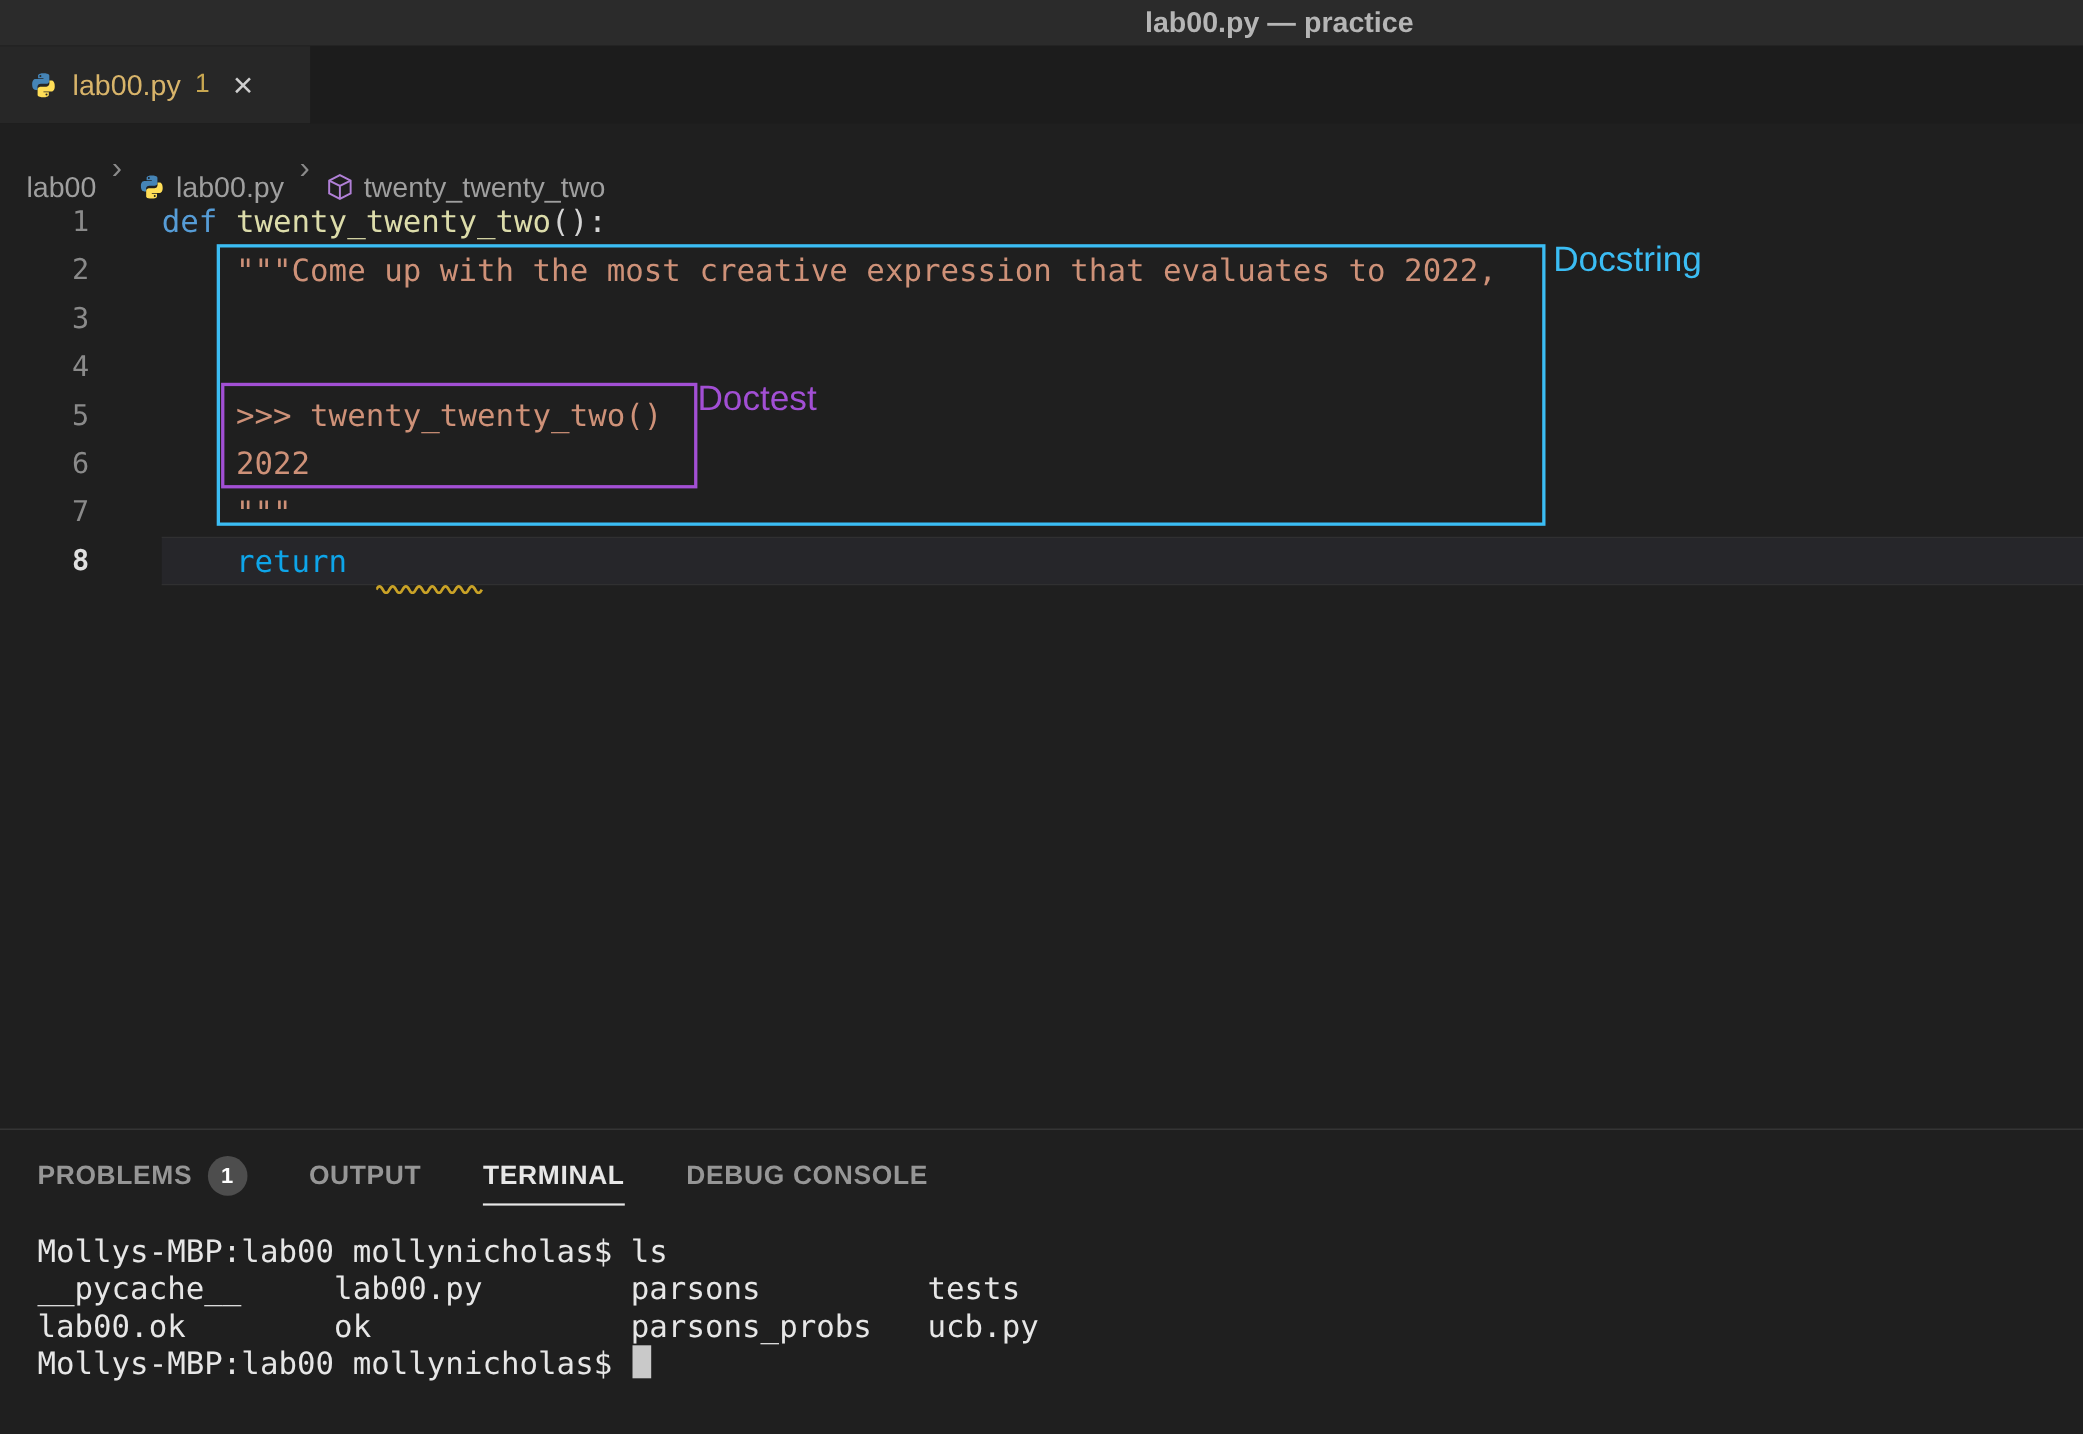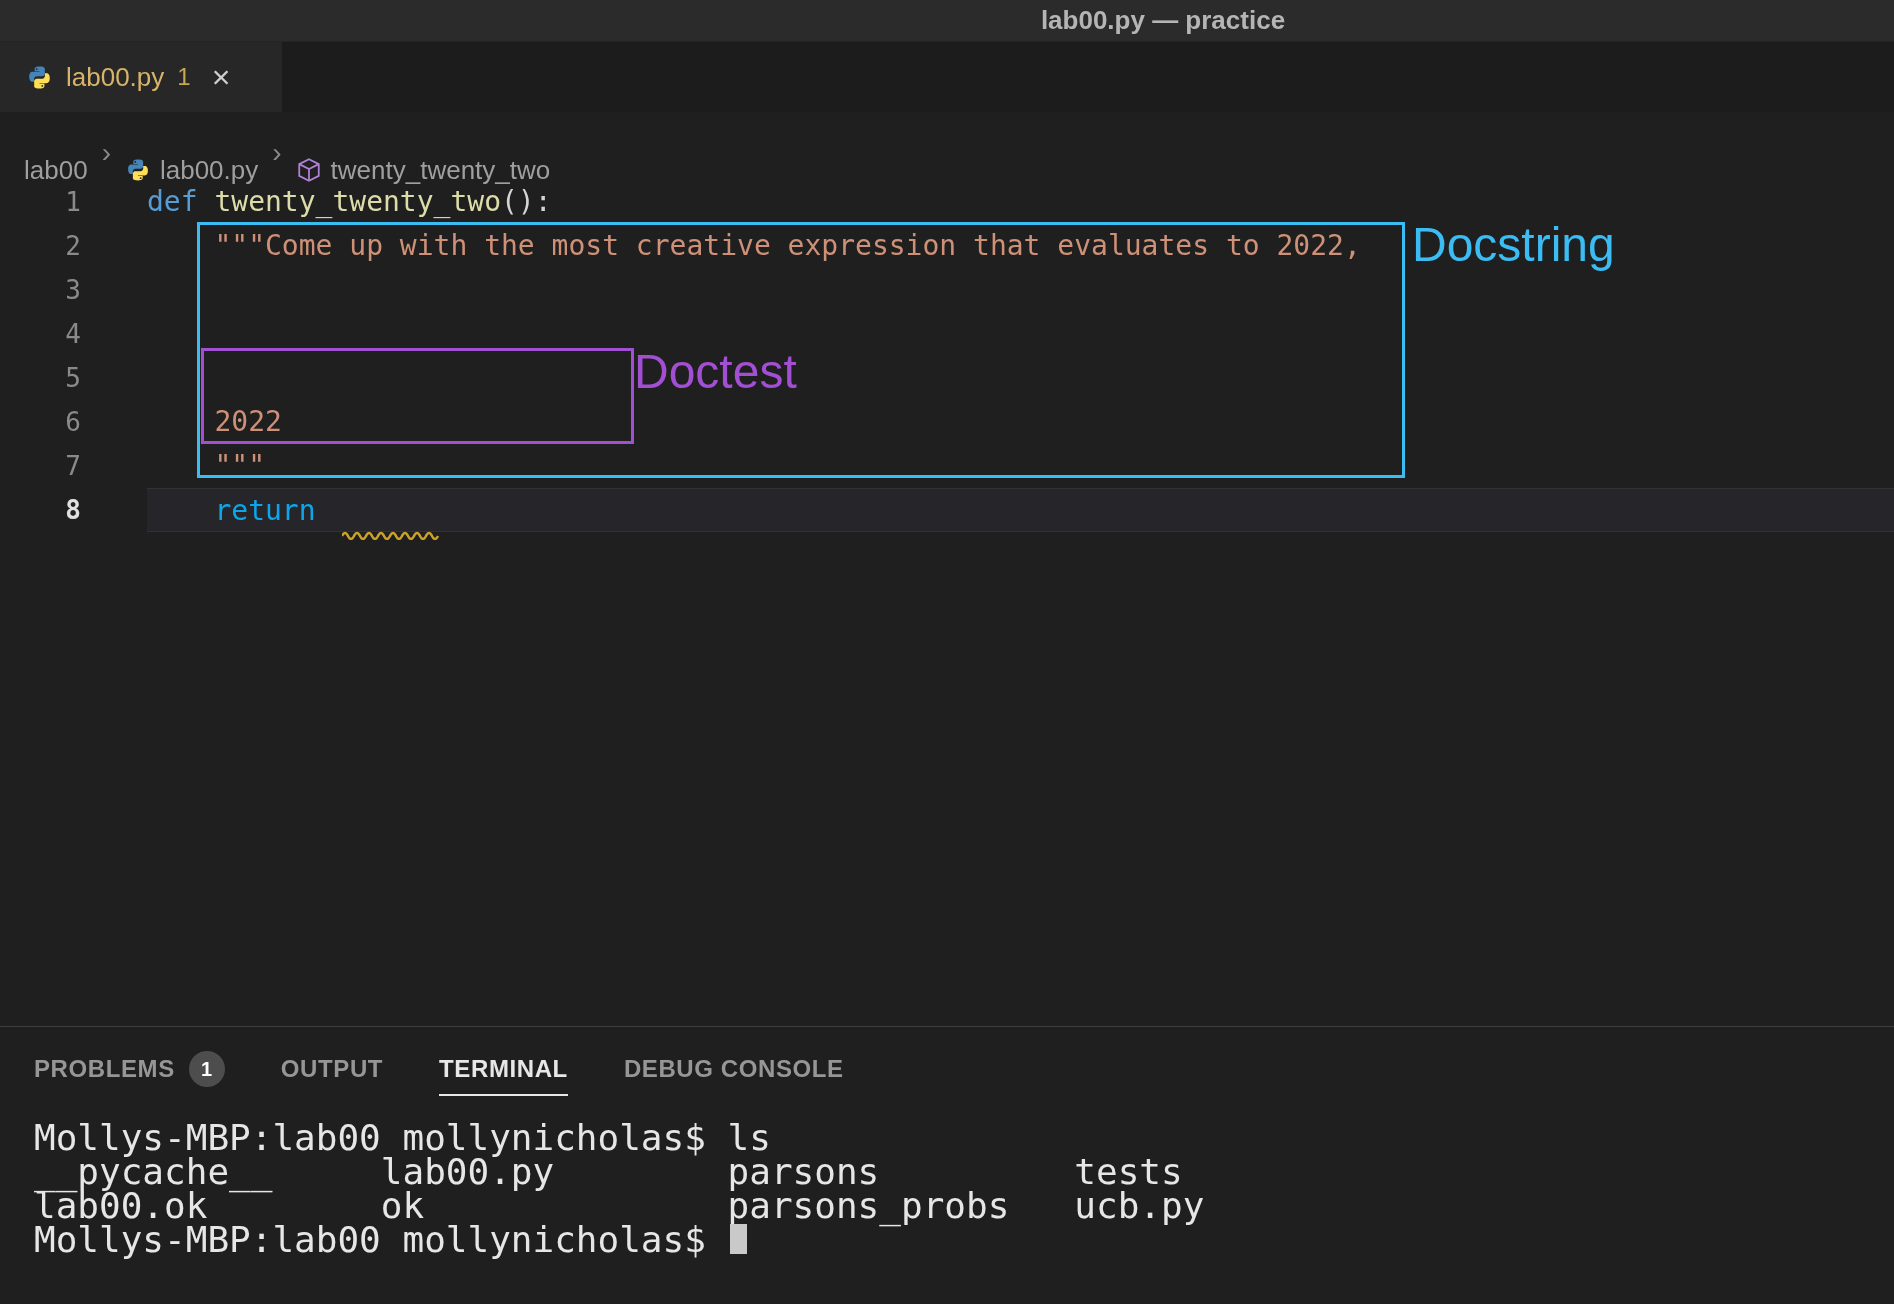--- a/index.html
+++ b/index.html
@@ -38,36 +38,36 @@
   .tok-kw{color:#569cd6;}
   .tok-fn{color:#dcdcaa;}
   .tok-pl{color:#d4d4d4;}
   .tok-str{color:#ce9178;}
   .tok-ret{color:#0ea5e9;margin-top:16px;}
 
   
   .ann-box{position:absolute;border:3px solid;pointer-events:none;}
   #docstring-box{left:197px;top:42px;width:1202px;height:250px;}
   #doctest-box{left:201px;top:168px;width:427px;height:90px;}
-  .ann-label{position:absolute;font-family:"Liberation Sans",sans-serif;font-size:48px;pointer-events:none;}
+  .ann-label{position:absolute;font-family:"Liberation Sans",sans-serif;font-size:32px;pointer-events:none;}
   #docstring-label{left:1412px;top:37px;}
   #doctest-label{left:634px;top:164px;}
   .squiggle{position:absolute;left:342px;top:334px;width:98px;height:10px;}
 
   
   .panel{height:302px;border-top:1px solid #3e3e3e;box-sizing:border-box;}
   .panel-tabs{display:flex;align-items:center;gap:56px;height:84px;padding-left:34px;}
   .panel-tab{display:flex;align-items:center;gap:14px;color:#969696;font-size:24px;
              letter-spacing:0.6px;cursor:default;font-weight:bold;}
   .panel-tab.active .ptab-label{color:#e7e7e7;border-bottom:2px solid #e7e7e7;padding-bottom:11px;
                                 margin-bottom:-13px;}
   .badge{width:36px;height:36px;border-radius:50%;background:#4d4d4d;color:#ffffff;font-size:20px;
          display:inline-flex;align-items:center;justify-content:center;}
 
-  .terminal{padding:10px 0 0 34px;font-family:"DejaVu Sans Mono",monospace;font-size:36px;
+  .terminal{padding:10px 0 0 34px;font-family:"DejaVu Sans Mono",monospace;font-size:28px;
             line-height:34px;color:#e6e6e6;white-space:pre;}
   .term-line{height:34px;}
   .cursor{display:inline-block;width:17px;height:30px;background:#c9c9c9;vertical-align:middle;
           margin-left:2px;transform:translateY(-3px);}
 </style>
 </head>
 <body>
 
 <div class="window">
 
@@ -128,21 +128,21 @@
         <div class="line">
           <span class="gutter">3</span>
           <span class="code"><span class="tok-pl">    </span></span>
         </div>
         <div class="line">
           <span class="gutter">4</span>
           <span class="code"></span>
         </div>
         <div class="line">
           <span class="gutter">5</span>
-          <span class="code"><span class="tok-pl">    </span></span>
+          <span class="code"><span class="tok-pl">    </span><span class="tok-str">&gt;&gt;&gt; twenty_twenty_two()</span></span>
         </div>
         <div class="line">
           <span class="gutter">6</span>
           <span class="code"><span class="tok-pl">    </span><span class="tok-str">2022</span></span>
         </div>
         <div class="line">
           <span class="gutter">7</span>
           <span class="code"><span class="tok-pl">    </span><span class="tok-str">"""</span></span>
         </div>
         <div class="line current">

